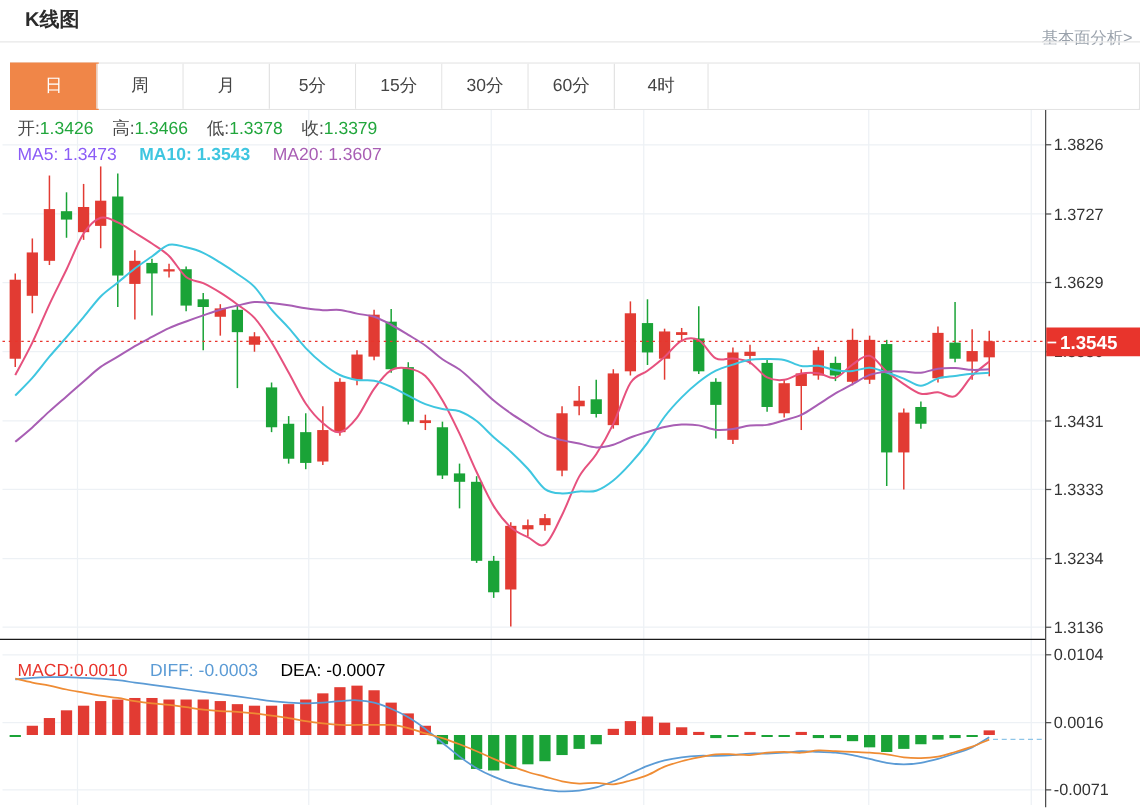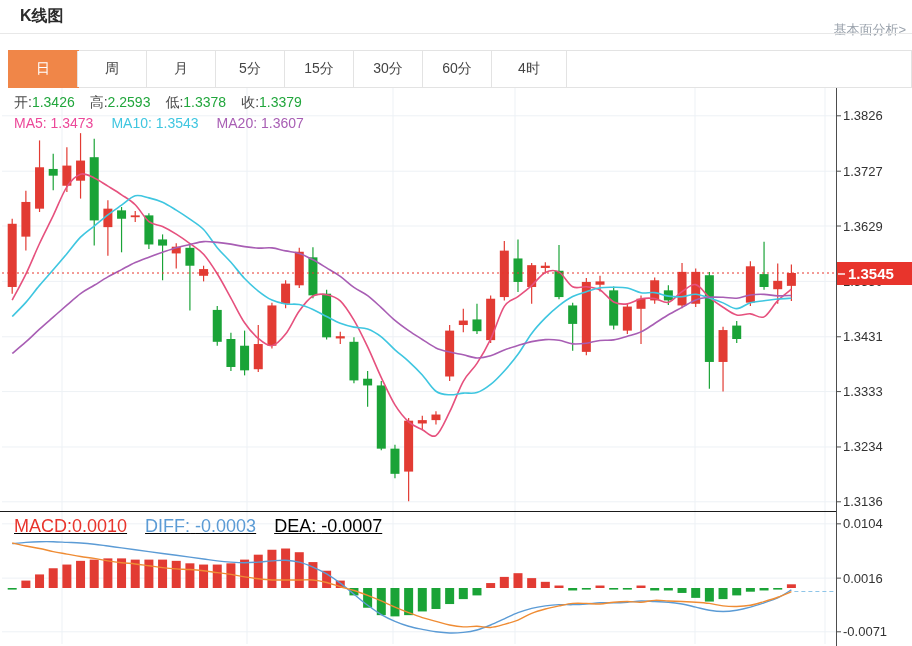--- a/index.html
+++ b/index.html
@@ -11,24 +11,24 @@
   .tabbar{position:absolute;left:8px;top:50px;width:904px;height:38px;display:flex;
           border:1px solid #e3e3e3;box-sizing:border-box;background:#fff;}
   .tab{width:69px;box-sizing:border-box;border-right:1px solid #e3e3e3;display:flex;
        align-items:center;justify-content:center;font-size:14px;color:#444;cursor:pointer;background:#fff;}
   .tab.wide{width:75px;}
   .tab.active{background:#f08648;color:#fff;box-shadow:0 0 0 1px #f08648;}
   .tab-filler{flex:1;background:#fff;}
   .infobar{position:absolute;left:14px;top:94px;font-size:14px;display:flex;gap:15px;z-index:3;}
   .infobar .lbl{color:#4a4a4a;}
   .mabar{position:absolute;left:14px;top:115px;font-size:14px;display:flex;gap:18px;z-index:3;}
-  .macdbar{position:absolute;left:14px;top:516px;font-size:18px;display:flex;gap:18px;z-index:3;text-decoration:underline;}
+  .macdbar{position:absolute;left:14px;top:528px;font-size:14px;display:flex;gap:18px;z-index:3;}
   .v-up{color:#21a63c;}
-  .c-ma5{color:#ec4899;text-align:right;}
-  .c-ma10{color:#3fc6e0;}
+  .c-ma5{color:#8b5cf6;text-align:right;}
+  .c-ma10{color:#3fc6e0;font-weight:bold;}
   .c-ma20{color:#a85eb4;text-align:right;}
   .c-macd{color:#e8342c;}
   .c-diff{color:#5b9bd5;}
   .c-dea{color:#000000;}
   #chart-svg{position:absolute;left:0;top:0;z-index:1;}
 </style>
 </head>
 <body>
 
 <div class="page-title">K线图</div>
@@ -277,21 +277,21 @@
     <line x1="836" y1="631.807" x2="841" y2="631.807" stroke="#4d4d4d" stroke-width="1"></line>
     <text x="843" y="636.307" font-size="13" fill="#333333" font-family="Liberation Sans, sans-serif">-0.0071</text>
     <rect x="837" y="262" width="75" height="23" fill="#e8342c"></rect>
     <line x1="838" y1="274" x2="845" y2="274" stroke="#ffffff" stroke-width="1.4"></line>
     <text x="848" y="279" font-size="15" font-weight="bold" fill="#ffffff" font-family="Liberation Sans, sans-serif">1.3545</text>
     <rect x="0" y="88" width="836" height="558" fill="transparent"></rect>
   </svg>
 
 <div class="infobar">
   <span><span class="lbl">开:</span><span class="v-up">1.3426</span></span>
-  <span><span class="lbl">高:</span><span class="v-up">2.2593</span></span>
+  <span><span class="lbl">高:</span><span class="v-up">1.3466</span></span>
   <span><span class="lbl">低:</span><span class="v-up">1.3378</span></span>
   <span><span class="lbl">收:</span><span class="v-up">1.3379</span></span>
 </div>
 
 <div class="mabar">
   <span class="c-ma5"><span>MA5:</span> <span>1.3473</span></span>
   <span class="c-ma10"><span>MA10:</span> <span>1.3543</span></span>
   <span class="c-ma20"><span>MA20:</span> <span>1.3607</span></span>
 </div>
 

